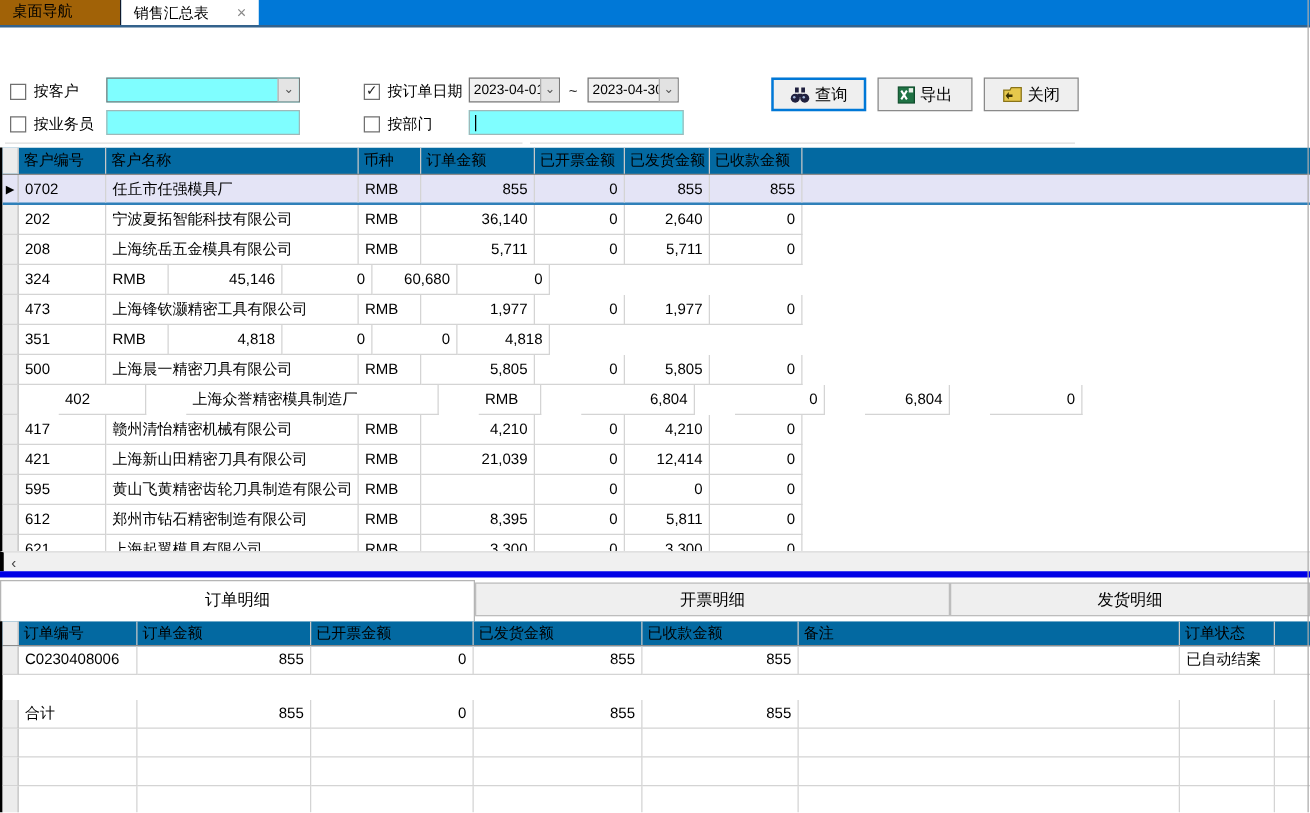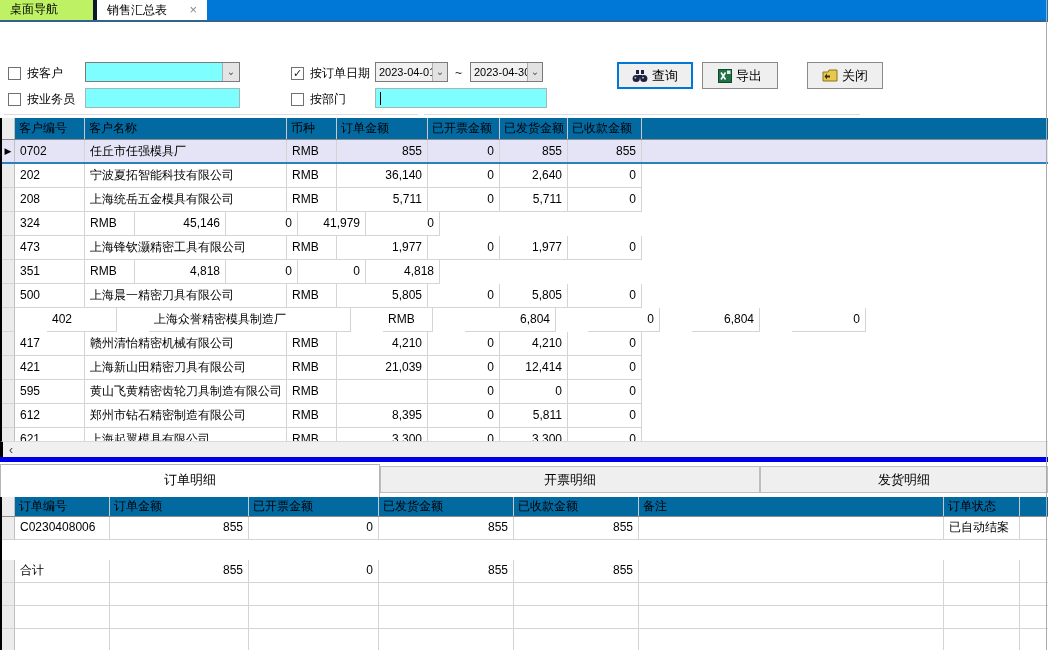--- a/index.html
+++ b/index.html
@@ -3,21 +3,21 @@
 <meta charset="utf-8">
 <style>
   * { margin:0; padding:0; box-sizing:border-box; }
   html,body { width:1048px; height:650px; overflow:hidden; }
   body { position:relative; background:#fff; font-family:"Liberation Sans","DejaVu Sans",sans-serif; font-size:12px; color:#000; }
 
   
   .tabstrip { position:absolute; left:0; top:0; width:1048px; height:20px; background:#0078D7; display:flex; }
   .tabstrip-underline { position:absolute; left:0; top:20px; width:1048px; height:2px; background:#33628C; }
   .top-tab { height:20px; line-height:19px; padding:0 10px; font-size:12px; white-space:nowrap; }
-  .top-tab.inactive { width:97px; background:#bef264; border-right:4px solid #0f172a; }
+  .top-tab.inactive { width:97px; background:#a16207; border-right:1px solid #0f172a; }
   .top-tab.active { width:110px; background:#FFFFFF; display:flex; align-items:center; justify-content:space-between; }
   .tab-close { color:#888; font-size:13px; margin-left:10px; line-height:18px; }
 
   
   .fgroup { position:absolute; border-bottom:1px solid #DCDCDC; }
   .cbrow { position:absolute; display:flex; align-items:center; gap:6px; }
   .checkbox { width:13px; height:13px; background:#fff; border:1px solid #707070; font-size:11px; line-height:11px; text-align:center; color:#222; }
   .cyanfield { position:absolute; background:#7FFEFF; border:1px solid #9FB9B9; }
   .combo { position:absolute; border:1px solid #7A7A7A; display:flex; background:#7FFEFF; }
   .combo .cfield { flex:1; }
@@ -128,21 +128,21 @@
   <span>查询</span>
 </div>
 <div class="btn" style="left:702px;">
   <svg width="14" height="14" viewBox="0 0 14 14">
     <rect x="0.5" y="0.5" width="13" height="13" fill="#1F7244" stroke="#0E4A2A"></rect>
     <rect x="9" y="1.5" width="3.5" height="3.5" fill="#E8F0E8"></rect>
     <path d="M3 3.5 L7.5 10.5 M7.5 3.5 L3 10.5" stroke="#FFFFFF" stroke-width="1.6"></path>
   </svg>
   <span>导出</span>
 </div>
-<div class="btn" style="left:807px;">
+<div class="btn" style="left:787px;">
   <svg width="16" height="13" viewBox="0 0 16 13">
     <path d="M1 3 L6 3 L7 1 L15 1 L15 12 L1 12 Z" fill="#E6C84C" stroke="#8A7418"></path>
     <path d="M8 6.5 L5 6.5 L5 4.5 L2.5 7.5 L5 10.5 L5 8.5 L8 8.5 Z" fill="#3A3000"></path>
   </svg>
   <span>关闭</span>
 </div>
 
 <div class="grid" style="top:118px; height:323px;">
     <div class="grid-header-row" style="height: 22px; line-height: 20px;">
       <div class="hcell hsel" style="width: 13px;"></div>
@@ -187,21 +187,21 @@
       <div class="cell num" style="width: 68px;">5,711</div>
       <div class="cell num" style="width: 74px;">0</div>
       <div class="cell filler"></div>
     </div>
     <div class="grid-row" style="height: 24px; line-height: 22px;">
       <div class="cell selcell" style="width: 13px;"></div>
       <div class="cell" style="width: 70px;">324</div>
       <div class="cell" style="width: 50px;">RMB</div>
       <div class="cell num" style="width: 91px;">45,146</div>
       <div class="cell num" style="width: 72px;">0</div>
-      <div class="cell num" style="width: 68px;">41,979</div>
+      <div class="cell num" style="width: 68px;">60,680</div>
       <div class="cell num" style="width: 74px;">0</div>
       <div class="cell filler"></div>
     </div>
     <div class="grid-row" style="height: 24px; line-height: 22px;">
       <div class="cell selcell" style="width: 13px;"></div>
       <div class="cell" style="width: 70px;">473</div>
       <div class="cell" style="width: 202px;">上海锋钦灏精密工具有限公司</div>
       <div class="cell" style="width: 50px;">RMB</div>
       <div class="cell num" style="width: 91px;">1,977</div>
       <div class="cell num" style="width: 72px;">0</div>

